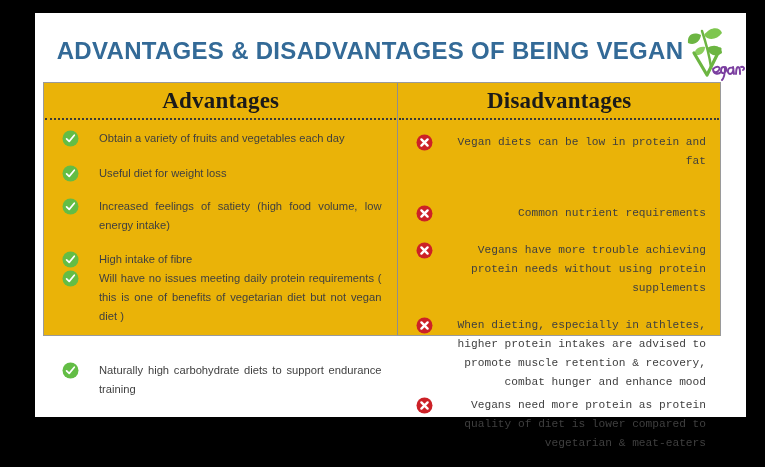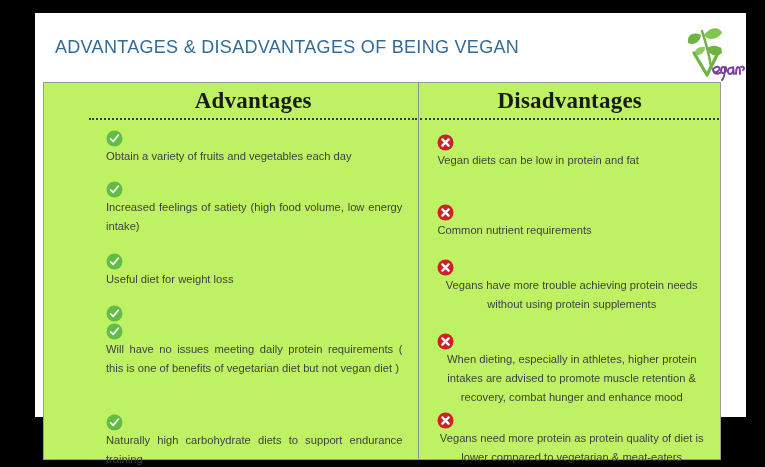--- a/index.html
+++ b/index.html
@@ -37,23 +37,24 @@
     left: 0;
     top: 14px;
     width: 711px;
     height: 52px;
   }
   #page-title {
     position: absolute;
     left: 20px;
     top: 10px;
     width: 630px;
+    text-align: center;
     font-family: "Liberation Sans", sans-serif;
-    font-size: 18px;
-    font-weight: 400;
+    font-size: 24px;
+    font-weight: 700;
     letter-spacing: 0.3px;
     color: #336a97;
     white-space: nowrap;
   }
 
   
   #logo {
     position: absolute;
     left: 645px;
     top: -4px;
@@ -61,25 +62,24 @@
     height: 58px;
   }
   #logo svg { display: block; }
 
   
   #table {
     position: absolute;
     left: 8px;
     top: 69px;
     width: 678px;
-    height: 378px;
+    height: 254px;
     border: 1px solid #9a9a9a;
     box-sizing: border-box;
-    background: #bef264;
-    padding-left: 44px;
+    background: #eab308;
   }
   #table-inner {
     display: flex;
     width: 100%;
     height: 100%;
   }
   .col {
     position: relative;
     box-sizing: border-box;
     height: 100%;
@@ -103,21 +103,20 @@
     margin: 0 1px;
   }
 
   .col-body {
     padding-top: 9px;
   }
 
   .item {
     display: flex;
     align-items: flex-start;
-    flex-direction: column;
   }
   .item-icon {
     flex: 0 0 auto;
     width: 17px;
     height: 17px;
     margin-top: 1px;
   }
   .item-icon svg { display: block; }
   .item-text {
     flex: 1 1 auto;
@@ -128,21 +127,21 @@
   }
 
   
   .col-left .item { padding: 0 16px 0 18px; }
   .col-left .item-icon { margin-right: 20px; }
   .col-left .item-text { text-align: justify; text-align-last: left; }
 
   
   .col-right .item { padding: 0 14px 0 18px; }
   .col-right .item-icon { margin-right: 18px; }
-  .col-right .item-text { text-align: center; }
+  .col-right .item-text { text-align: right; font-family: Liberation Mono, monospace; }
 </style>
 </head>
 <body>
 
 <div id="root">
   <div id="card">
 
     <div id="title-row">
       <div id="page-title">ADVANTAGES &amp; DISADVANTAGES OF BEING VEGAN</div>
 
@@ -183,47 +182,48 @@
             <div class="item" style="margin-top:0px">
               <span class="item-icon">
                 <svg width="17" height="17" viewBox="0 0 17 17" xmlns="http://www.w3.org/2000/svg">
                     <circle cx="8.5" cy="8.5" r="8" fill="#63bd45"></circle>
                     <path d="M4.6 8.8 L7.2 11.4 L12.3 5.2" stroke="#ffffff" stroke-width="1.7" fill="none" stroke-linecap="round" stroke-linejoin="round"></path>
                   </svg>
               </span>
               <span class="item-text">Obtain a variety of fruits and vegetables each day</span>
             </div>
 
+            <div class="item" style="margin-top:16px">
+              <span class="item-icon">
+                <svg width="17" height="17" viewBox="0 0 17 17" xmlns="http://www.w3.org/2000/svg">
+                    <circle cx="8.5" cy="8.5" r="8" fill="#63bd45"></circle>
+                    <path d="M4.6 8.8 L7.2 11.4 L12.3 5.2" stroke="#ffffff" stroke-width="1.7" fill="none" stroke-linecap="round" stroke-linejoin="round"></path>
+                  </svg>
+              </span>
+              <span class="item-text">Useful diet for weight loss</span>
+            </div>
+
             <div class="item" style="margin-top:14px">
               <span class="item-icon">
                 <svg width="17" height="17" viewBox="0 0 17 17" xmlns="http://www.w3.org/2000/svg">
                     <circle cx="8.5" cy="8.5" r="8" fill="#63bd45"></circle>
                     <path d="M4.6 8.8 L7.2 11.4 L12.3 5.2" stroke="#ffffff" stroke-width="1.7" fill="none" stroke-linecap="round" stroke-linejoin="round"></path>
                   </svg>
               </span>
               <span class="item-text">Increased feelings of satiety (high food volume, low energy intake)</span>
             </div>
 
-            <div class="item" style="margin-top:16px">
-              <span class="item-icon">
-                <svg width="17" height="17" viewBox="0 0 17 17" xmlns="http://www.w3.org/2000/svg">
-                    <circle cx="8.5" cy="8.5" r="8" fill="#63bd45"></circle>
-                    <path d="M4.6 8.8 L7.2 11.4 L12.3 5.2" stroke="#ffffff" stroke-width="1.7" fill="none" stroke-linecap="round" stroke-linejoin="round"></path>
-                  </svg>
-              </span>
-              <span class="item-text">Useful diet for weight loss</span>
-            </div>
-
             <div class="item" style="margin-top:15px">
               <span class="item-icon">
                 <svg width="17" height="17" viewBox="0 0 17 17" xmlns="http://www.w3.org/2000/svg">
                     <circle cx="8.5" cy="8.5" r="8" fill="#63bd45"></circle>
                     <path d="M4.6 8.8 L7.2 11.4 L12.3 5.2" stroke="#ffffff" stroke-width="1.7" fill="none" stroke-linecap="round" stroke-linejoin="round"></path>
                   </svg>
               </span>
+              <span class="item-text">High intake of fibre</span>
             </div>
 
             <div class="item" style="">
               <span class="item-icon">
                 <svg width="17" height="17" viewBox="0 0 17 17" xmlns="http://www.w3.org/2000/svg">
                     <circle cx="8.5" cy="8.5" r="8" fill="#63bd45"></circle>
                     <path d="M4.6 8.8 L7.2 11.4 L12.3 5.2" stroke="#ffffff" stroke-width="1.7" fill="none" stroke-linecap="round" stroke-linejoin="round"></path>
                   </svg>
               </span>
               <span class="item-text">Will have no issues meeting daily protein requirements ( this is one of benefits of vegetarian diet but not vegan diet )</span>

